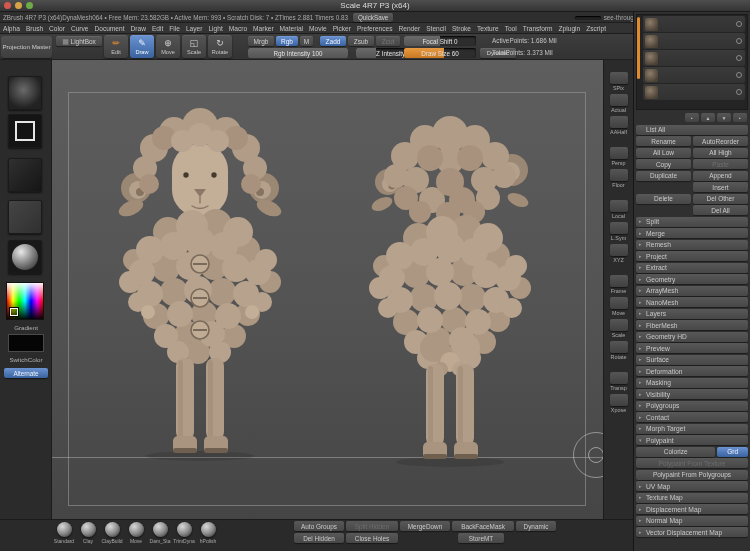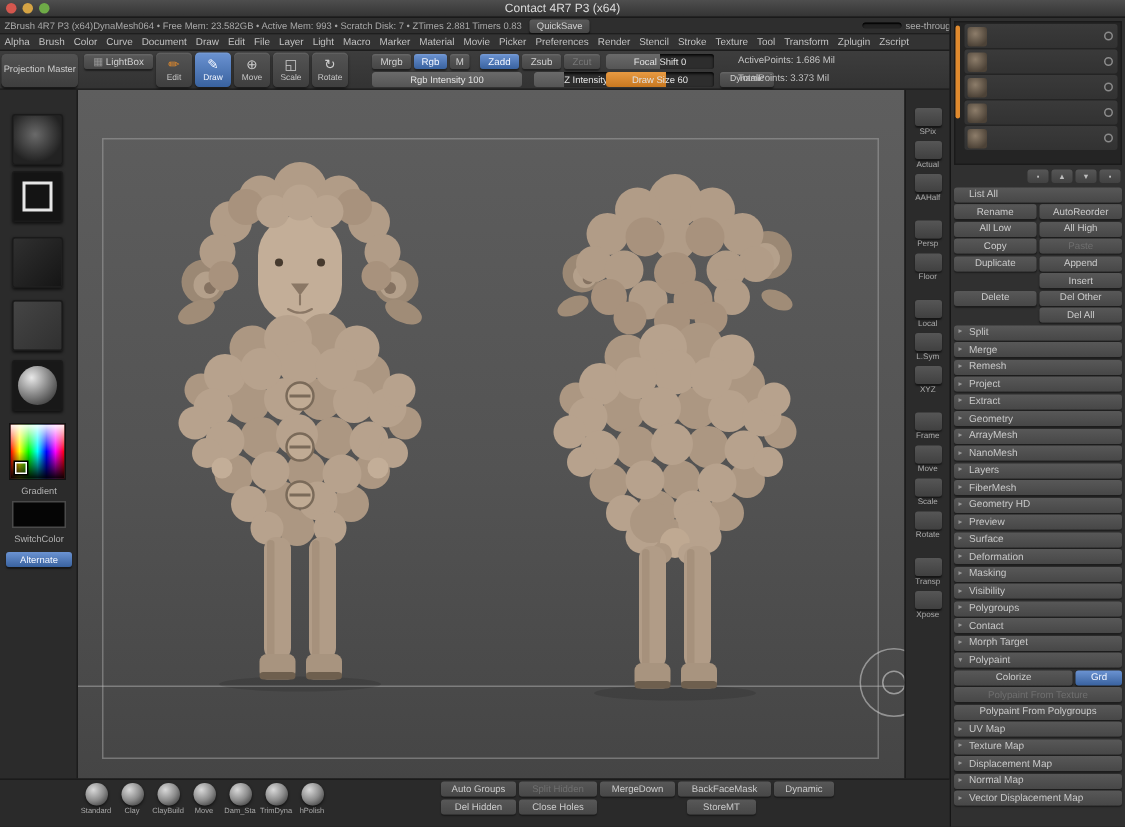--- a/index.html
+++ b/index.html
@@ -107,21 +107,21 @@
 </style>
 </head>
 <body>
 
 <div id="app">
 
   <div class="titlebar abs">
     <span class="tl red"></span>
     <span class="tl yellow"></span>
     <span class="tl green"></span>
-    <span class="title">Contact 4R7 P3 (x64)</span>
+    <span class="title">Scale 4R7 P3 (x64)</span>
   </div>
 
   <div class="infobar abs">
     <span>ZBrush 4R7 P3 (x64)DynaMesh064 • Free Mem: 23.582GB • Active Mem: 993 • Scratch Disk: 7 • ZTimes 2.881 Timers 0.83</span>
     <span class="ibtn">QuickSave</span>
     <span class="spacer"></span>
     <span><i class="st-track"></i><span>see-through</span></span>
     <span class="ibtn blue">Venus</span>
     <span class="mini-icon">▦</span>
     <span>DefaultZScript</span>

